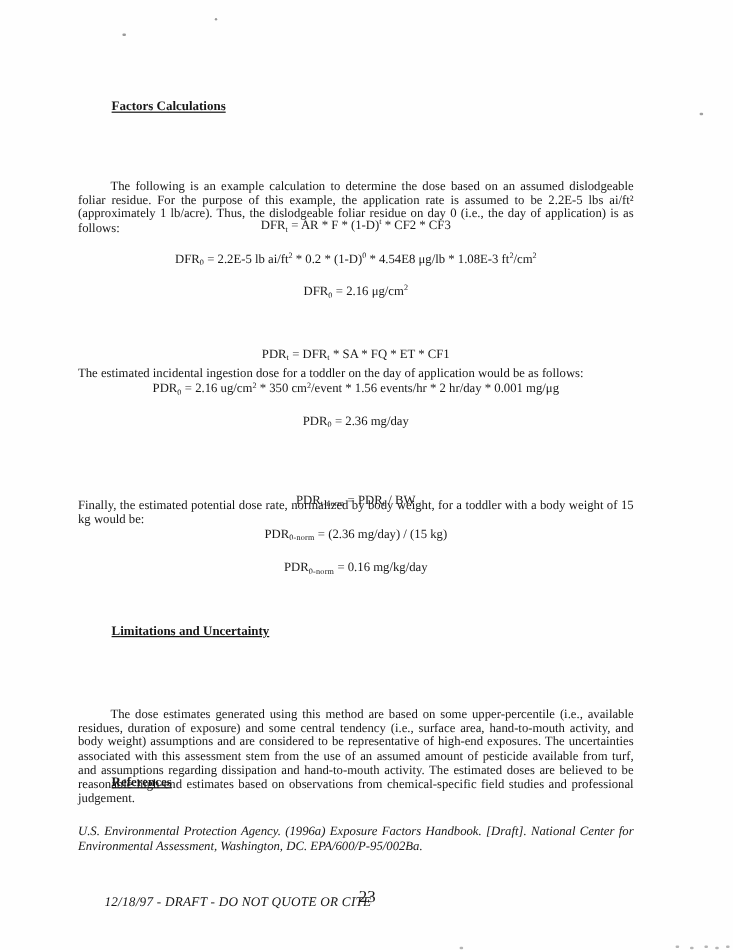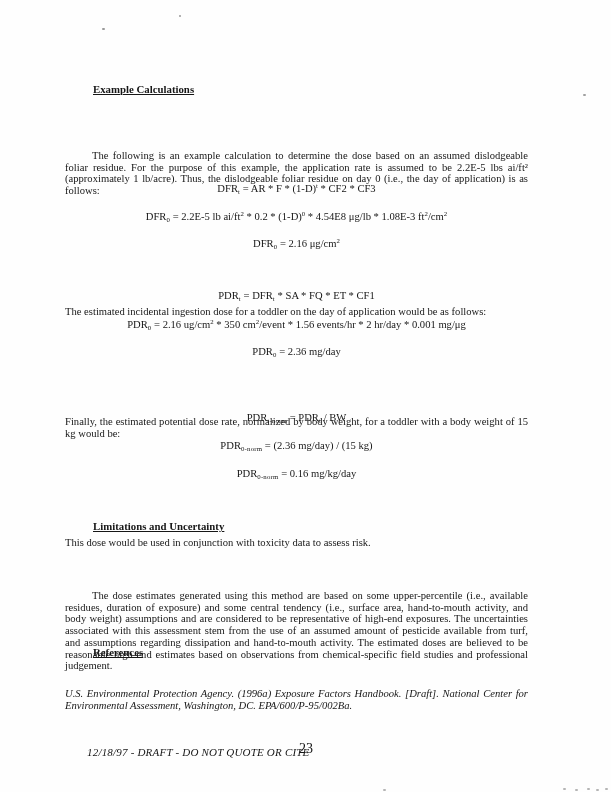--- a/index.html
+++ b/index.html
@@ -76,41 +76,40 @@
     text-align: center;
     font-size: 14px;
   }
   .speck { position: absolute; border-radius: 1px; }
 </style>
 </head>
 <body>
 
 <div class="page">
 
-  <div class="heading t-title">Example Calculations</div>
+  <div class="heading t-title">Factors Calculations</div>
 
   <div class="para indent t-p1">The following is an example calculation to determine the dose based on an assumed dislodgeable foliar residue.  For the purpose of this example, the application rate is assumed to be 2.2E-5 lbs ai/ft² (approximately 1 lb/acre).  Thus, the dislodgeable foliar residue on day 0 (i.e., the day of application) is as follows:</div>
 
   <div class="formula t-f1"><span>DFR</span><sub>t</sub><span> = AR * F * (1-D)</span><sup>t</sup><span> * CF2 * CF3</span></div>
   <div class="formula t-f2"><span>DFR</span><sub>0</sub><span> = 2.2E-5 lb ai/ft</span><sup>2</sup><span> * 0.2 * (1-D)</span><sup>0</sup><span> * 4.54E8 μg/lb * 1.08E-3 ft</span><sup>2</sup><span>/cm</span><sup>2</sup></div>
   <div class="formula t-f3"><span>DFR</span><sub>0</sub><span> = 2.16 μg/cm</span><sup>2</sup></div>
 
   <div class="para oneline t-p2">The estimated incidental ingestion dose for a toddler on the day of application would be as follows:</div>
 
   <div class="formula t-f4"><span>PDR</span><sub>t</sub><span> = DFR</span><sub>t</sub><span> * SA * FQ * ET * CF1</span></div>
   <div class="formula t-f5"><span>PDR</span><sub>0</sub><span> = 2.16 ug/cm</span><sup>2</sup><span> * 350 cm</span><sup>2</sup><span>/event * 1.56 events/hr * 2 hr/day * 0.001 mg/μg</span></div>
   <div class="formula t-f6"><span>PDR</span><sub>0</sub><span> = 2.36 mg/day</span></div>
 
   <div class="para t-p3">Finally, the estimated potential dose rate, normalized by body weight, for a toddler with a body weight of 15 kg would be:</div>
 
   <div class="formula t-f7"><span>PDR</span><sub>t-norm</sub><span> = PDR</span><sub>t</sub><span> / BW</span></div>
   <div class="formula t-f8"><span>PDR</span><sub>0-norm</sub><span> = (2.36 mg/day) / (15 kg)</span></div>
   <div class="formula t-f9"><span>PDR</span><sub>0-norm</sub><span> = 0.16 mg/kg/day</span></div>
 
-  <div class="para oneline t-p4">This dose would be used in conjunction with toxicity data to assess risk.</div>
 
   <div class="heading t-h2">Limitations and Uncertainty</div>
 
   <div class="para indent t-p5">The dose estimates generated using this method are based on some upper-percentile (i.e., available residues, duration of exposure) and some central tendency (i.e., surface area, hand-to-mouth activity, and body weight) assumptions and are considered to be representative of high-end exposures.  The uncertainties associated with this assessment stem from the use of an assumed amount of pesticide available from turf, and assumptions regarding dissipation and hand-to-mouth activity.  The estimated doses are believed to be reasonable high-end estimates based on observations from chemical-specific field studies and professional judgement.</div>
 
   <div class="heading t-h3">References</div>
 
   <div class="para t-p6">U.S. Environmental Protection Agency.  (1996a) Exposure Factors Handbook. [Draft].  National Center for Environmental Assessment, Washington, DC. EPA/600/P-95/002Ba.</div>
 
   <div class="footer-left">12/18/97 - DRAFT - DO NOT QUOTE OR CITE</div>

